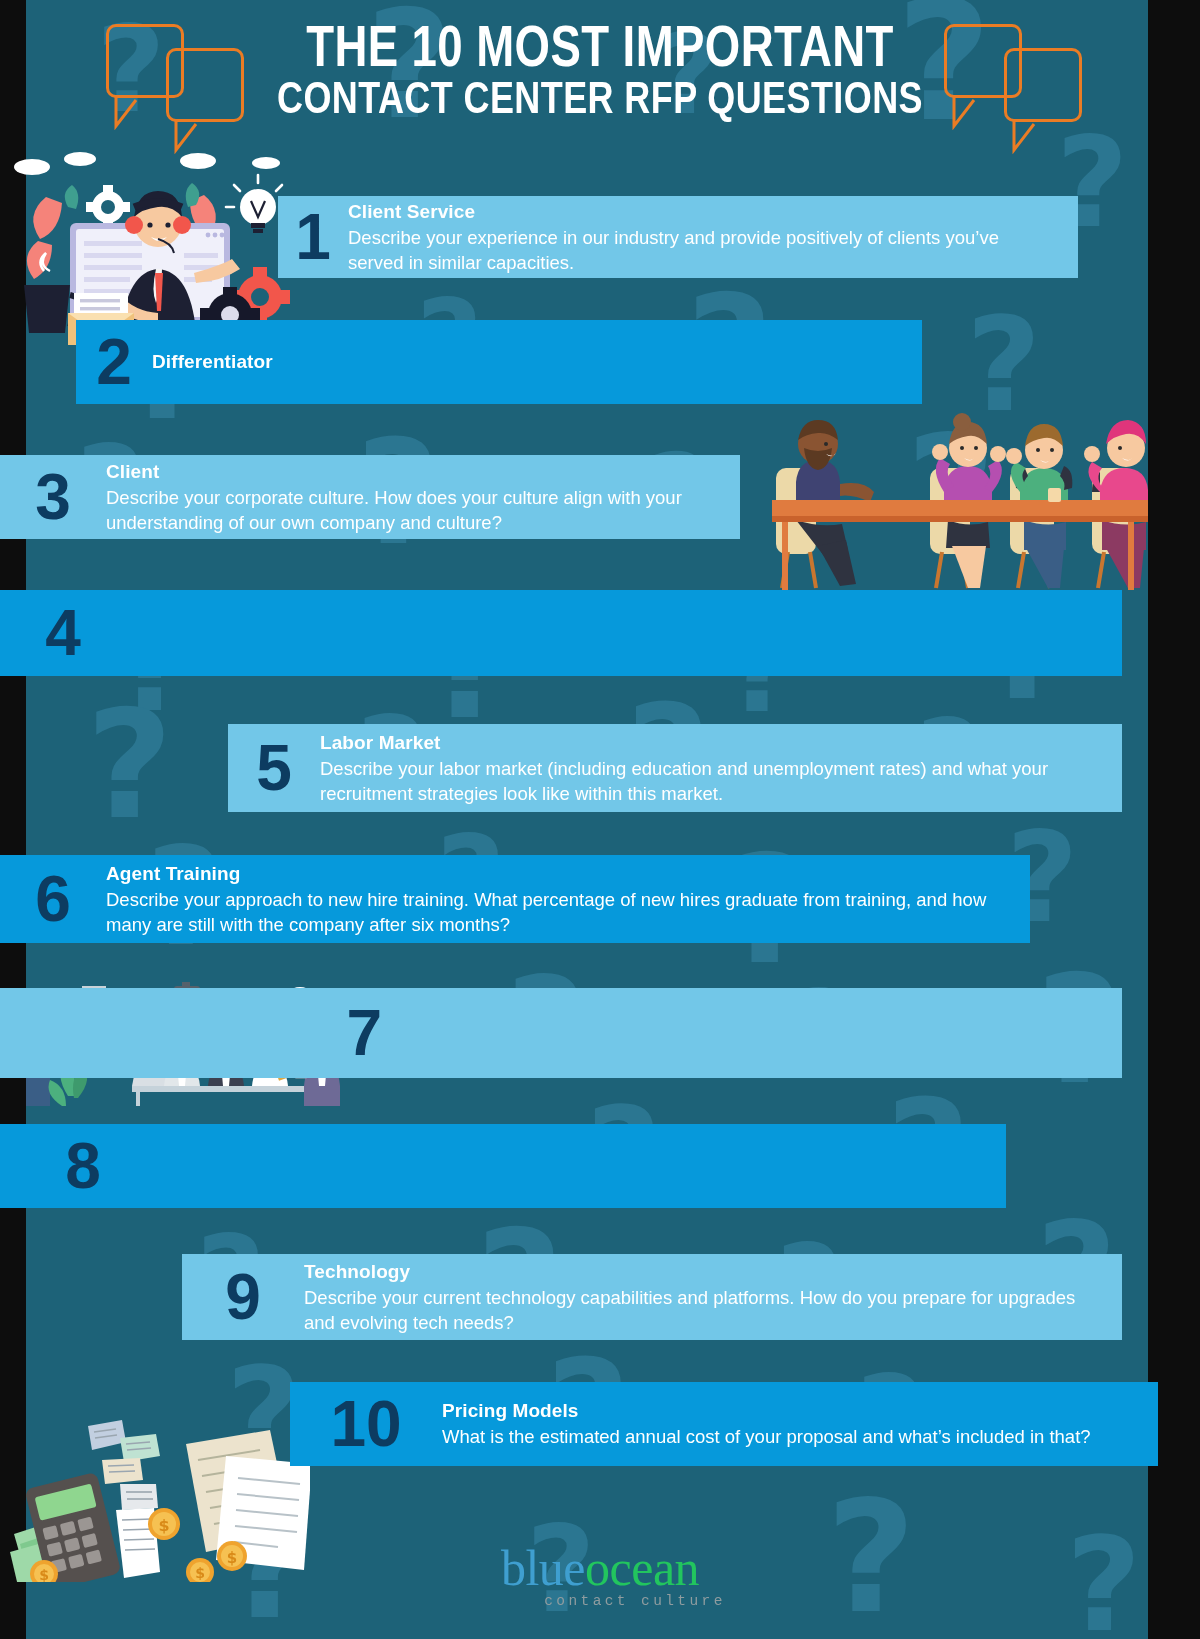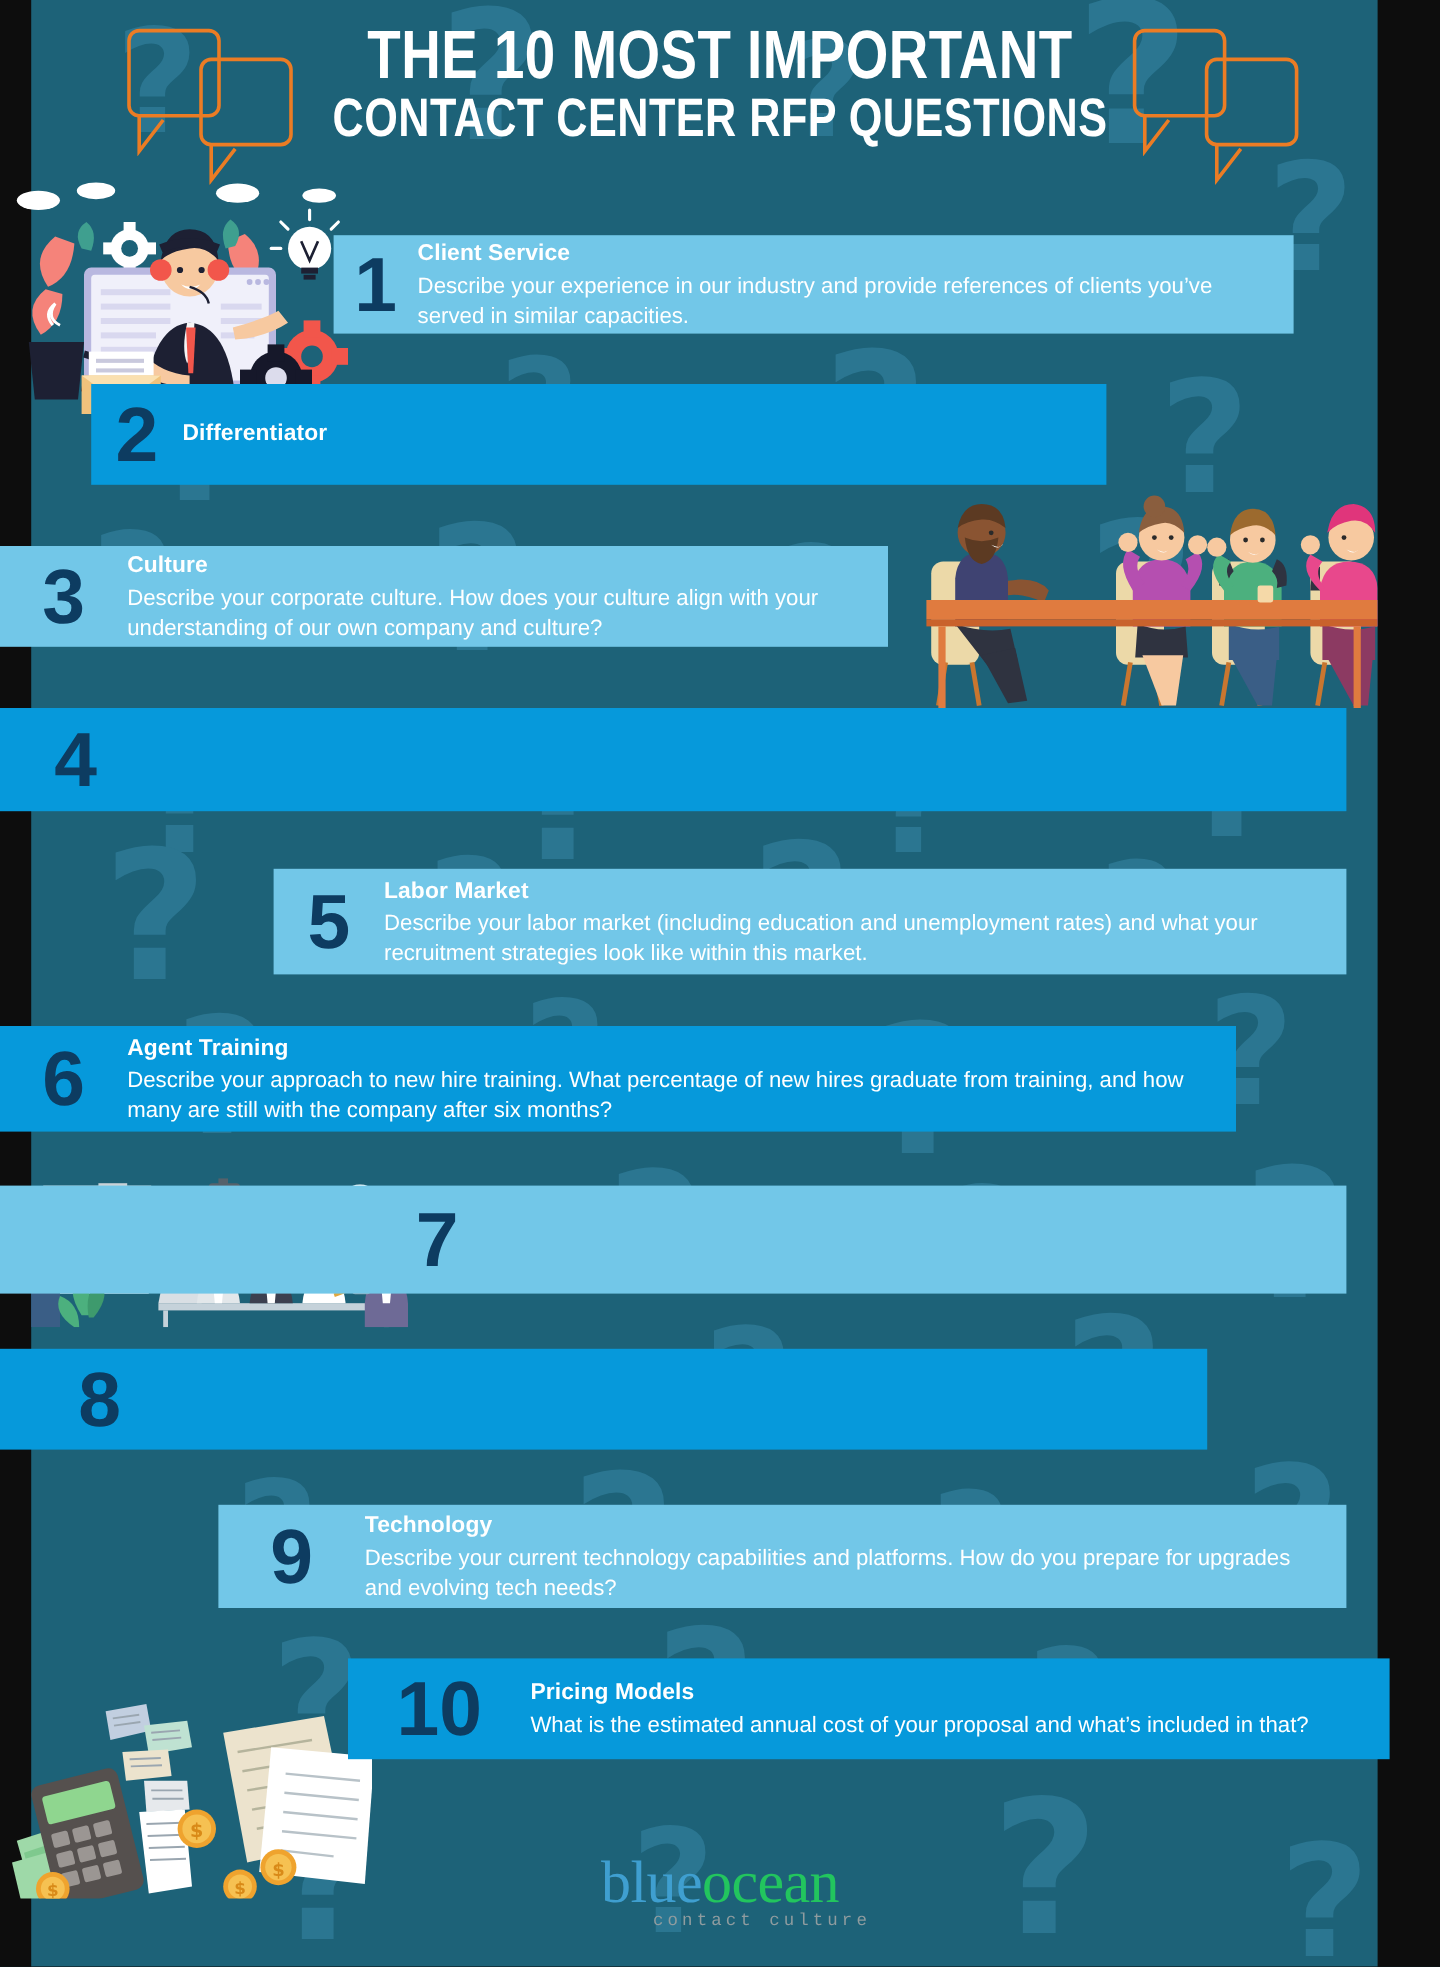--- a/index.html
+++ b/index.html
@@ -312,21 +312,21 @@
         <rect x="72" y="178" width="36" height="3.4"></rect>
       </g>
     <path d="M60 168 l66 0 l0 32 l-66 0z" fill="#f0c27c"></path>
     <path d="M60 168 l33 24 l33 -24" fill="#fae0b0"></path>
   </svg>
 
   <div class="row light" style="left:278px;top:196px;width:800px;height:82px;">
     <div class="num" style="width:70px;font-size:64px;">1</div>
     <div class="txt">
       <div class="rowtitle">Client Service</div>
-      <div class="rowbody">Describe your experience in our industry and provide references of clients you’ve served in similar capacities.</div>
+      <div class="rowbody">Describe your experience in our industry and provide positively of clients you’ve served in similar capacities.</div>
     </div>
   </div>
 
   <div class="row bright" style="left:76px;top:320px;width:846px;height:84px;">
     <div class="num" style="width:76px;font-size:64px;">2</div>
     <div class="txt">
       <div class="rowtitle">Differentiator</div>
     </div>
   </div>
 
@@ -399,21 +399,21 @@
     <rect x="24" y="120" width="376" height="6" fill="#c9622c"></rect>
     <rect x="34" y="126" width="6" height="68" fill="#e07b3f"></rect>
     <rect x="380" y="126" width="6" height="68" fill="#e07b3f"></rect>
 
     <rect x="300" y="92" width="13" height="14" rx="2" fill="#f5d9a8"></rect>
   </svg>
 
   <div class="row light" style="left:0px;top:455px;width:740px;height:84px;">
     <div class="num" style="width:106px;font-size:64px;">3</div>
     <div class="txt">
-      <div class="rowtitle">Culture</div>
+      <div class="rowtitle">Client</div>
       <div class="rowbody">Describe your corporate culture. How does your culture align with your understanding of our own company and culture?</div>
     </div>
   </div>
 
   <div class="row bright" style="left:0px;top:590px;width:1122px;height:86px;">
     <div class="num" style="width:126px;font-size:64px;">4</div>
   </div>
 
   <div class="row light" style="left:228px;top:724px;width:894px;height:88px;">
     <div class="num" style="width:92px;font-size:64px;">5</div>

